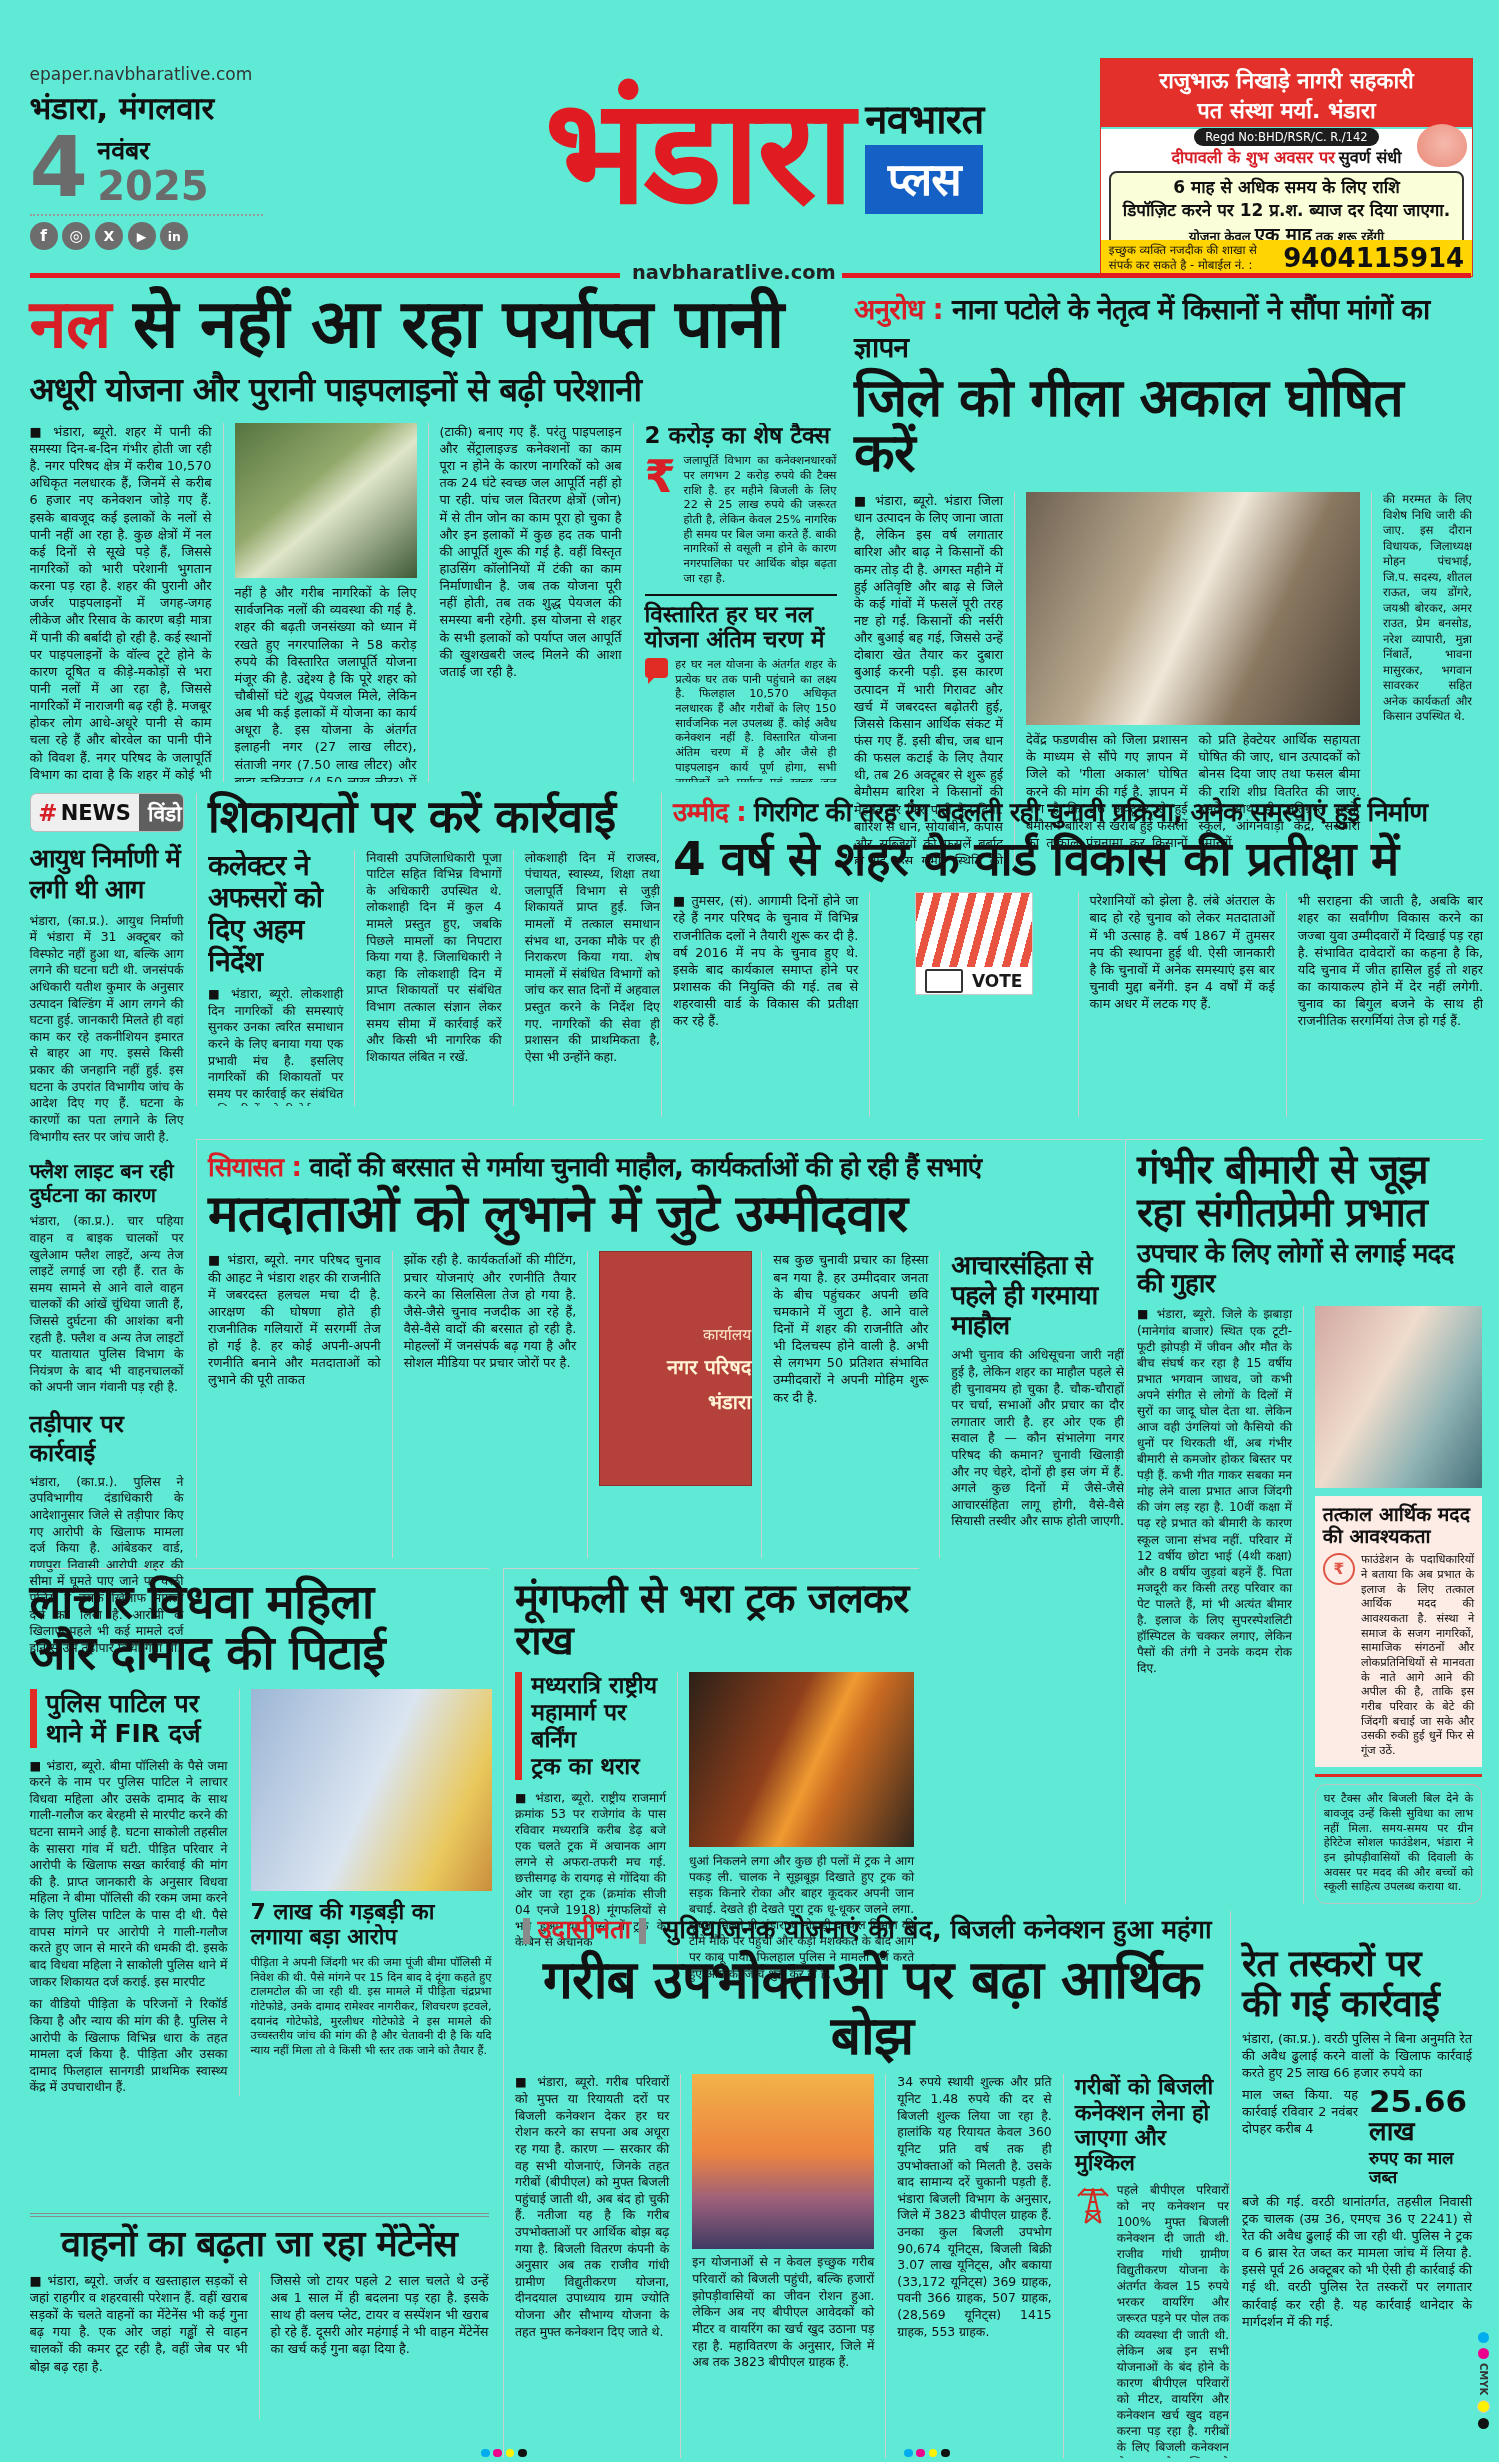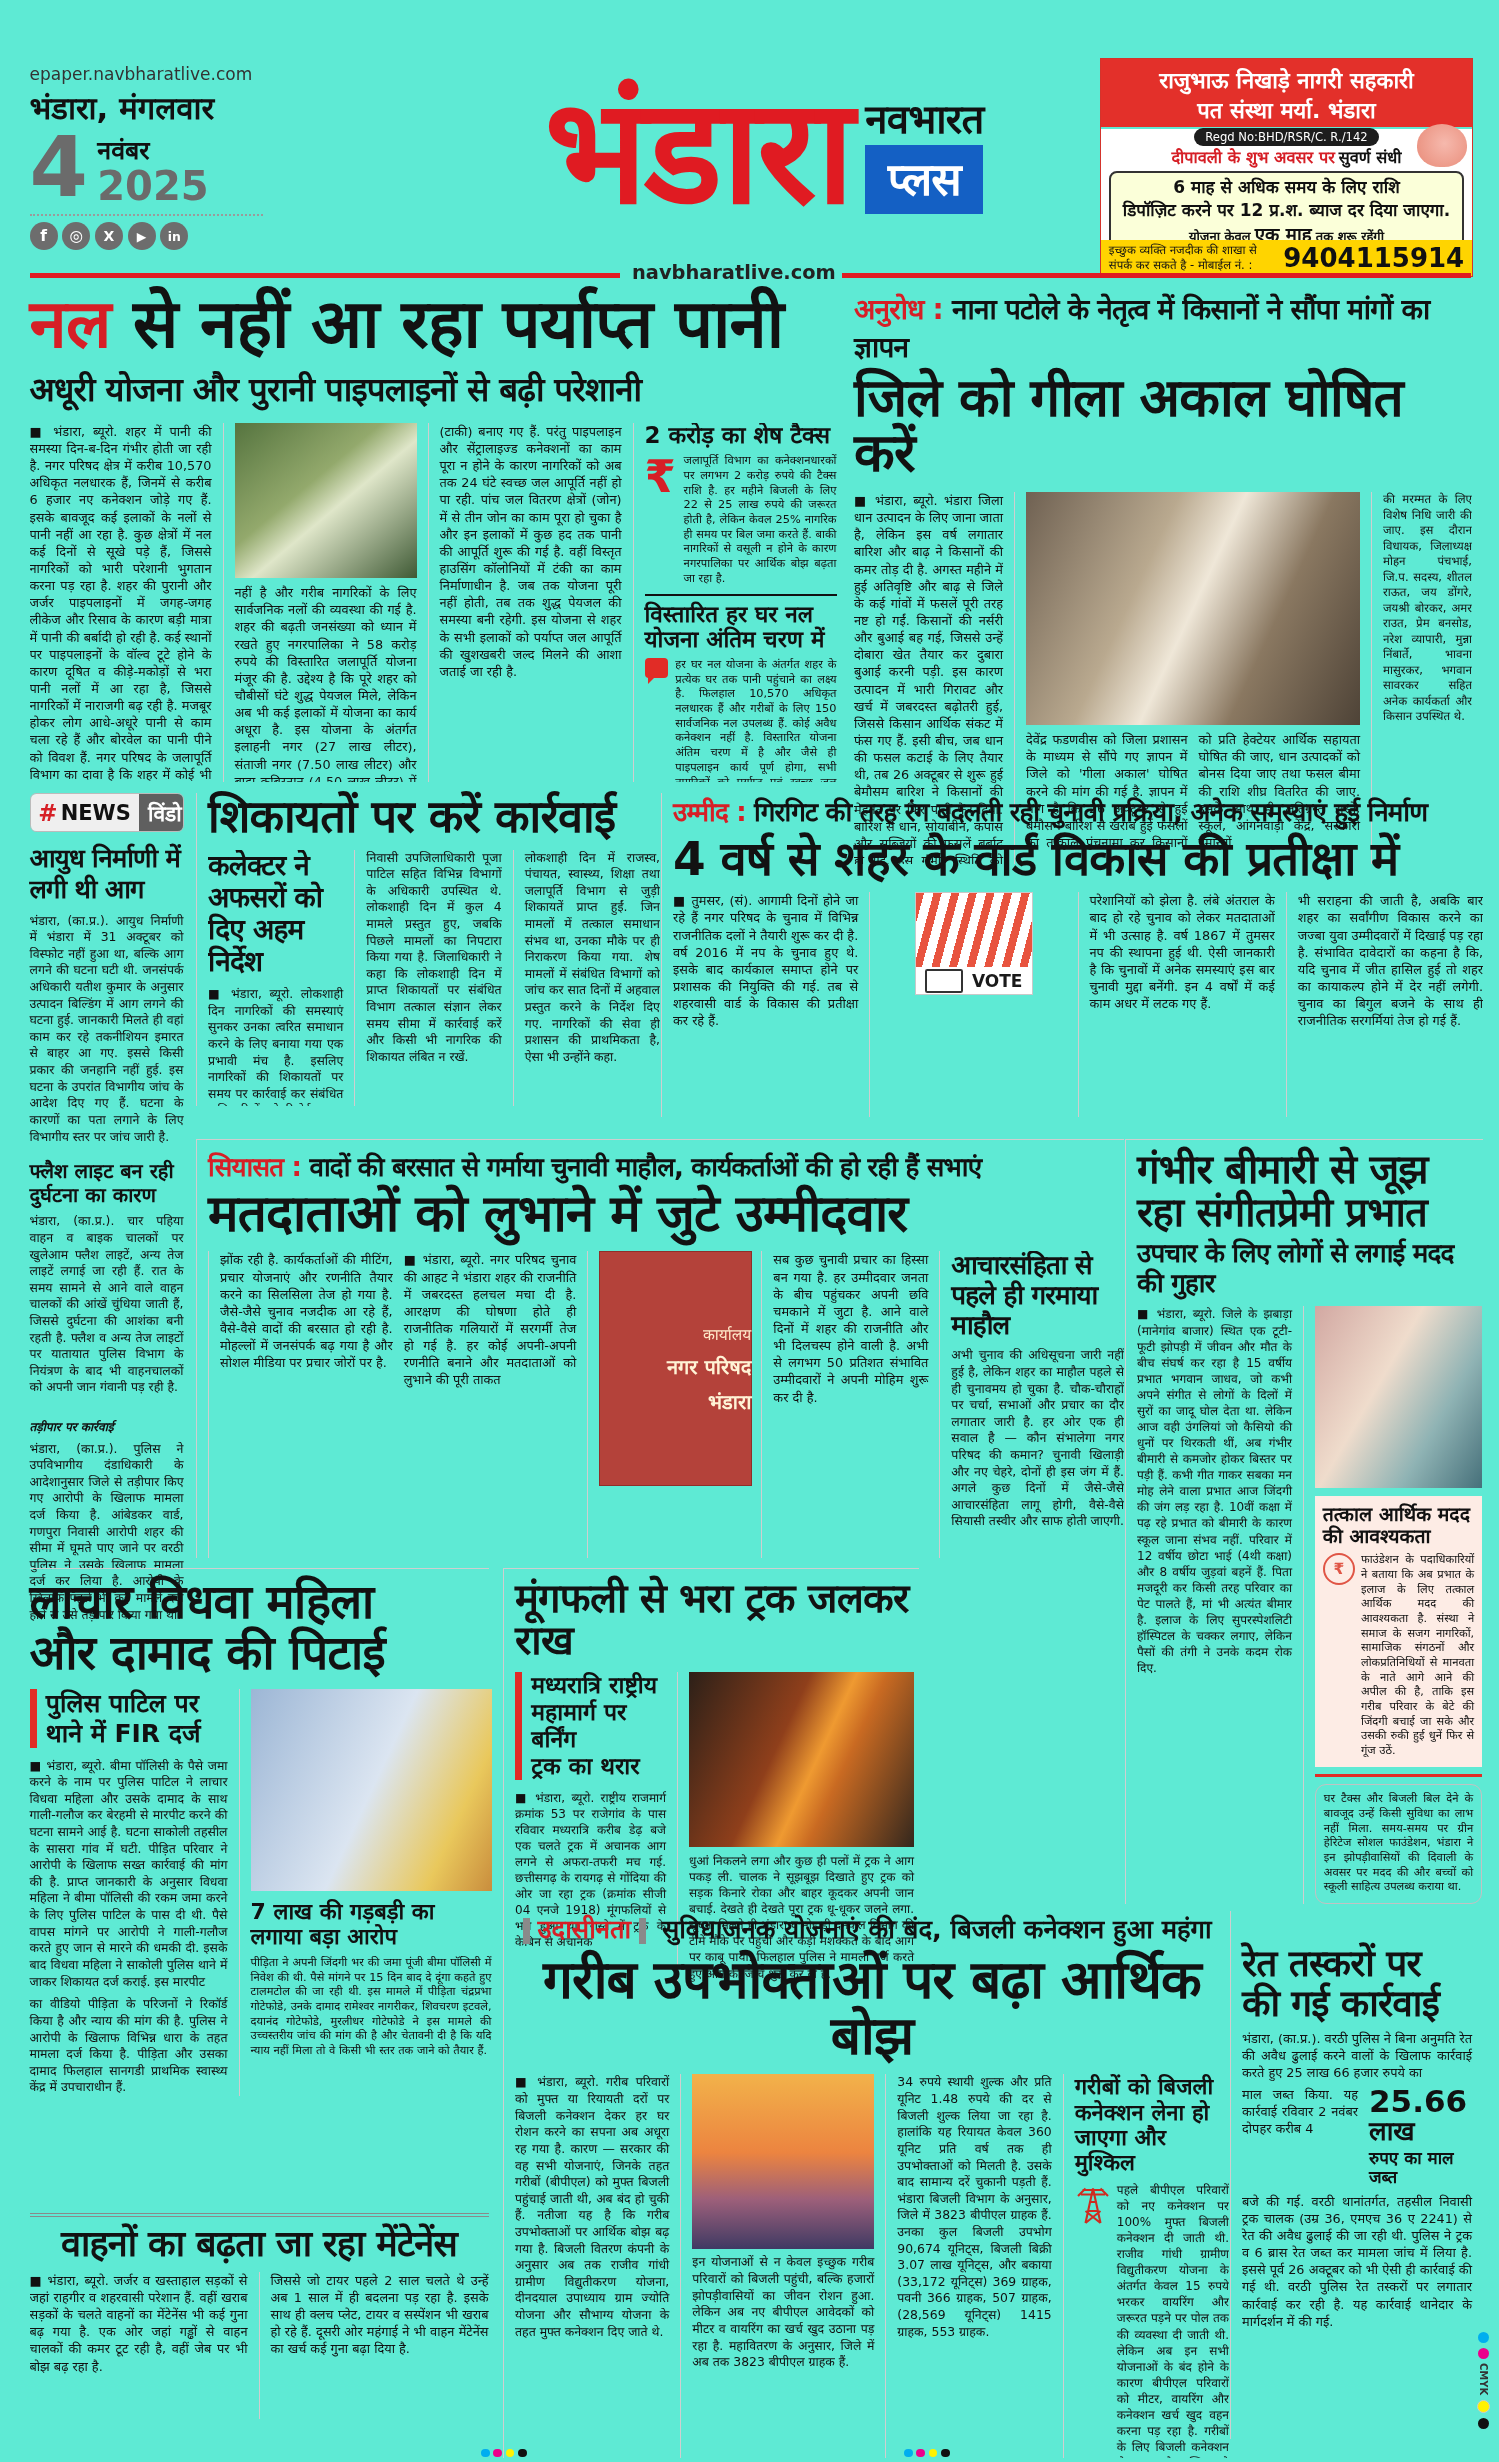--- a/index.html
+++ b/index.html
@@ -152,21 +152,21 @@
       <span style="background:#efefef;padding:4.7px 7.8px;display:flex;align-items:center;gap:3.1px;">
         <span class="b red" style="font-size:23px;">#</span>
         <span class="b" style="font-size:21px;">NEWS</span>
       </span>
       <span class="b" style="background:#5f5f5f;color:#fff;font-size:21px;padding:4.7px 9.3px;display:flex;align-items:center;">विंडो</span>
     </div>
     <div class="b" style="font-size:25.6px;line-height:1.2;margin-top:11px;letter-spacing:-0.8px;">आयुध निर्माणी में लगी थी आग</div>
     <div class="body-txt" style="margin-top:7.8px;font-size:12.4px;">भंडारा, (का.प्र.). आयुध निर्माणी में भंडारा में 31 अक्टूबर को विस्फोट नहीं हुआ था, बल्कि आग लगने की घटना घटी थी. जनसंपर्क अधिकारी यतीश कुमार के अनुसार उत्पादन बिल्डिंग में आग लगने की घटना हुई. जानकारी मिलते ही वहां काम कर रहे तकनीशियन इमारत से बाहर आ गए. इससे किसी प्रकार की जनहानि नहीं हुई. इस घटना के उपरांत विभागीय जांच के आदेश दिए गए हैं. घटना के कारणों का पता लगाने के लिए विभागीय स्तर पर जांच जारी है.</div>
     <div class="b" style="font-size:20px;line-height:1.2;margin-top:14px;">फ्लैश लाइट बन रही दुर्घटना का कारण</div>
     <div class="body-txt" style="margin-top:6.2px;font-size:12.4px;">भंडारा, (का.प्र.). चार पहिया वाहन व बाइक चालकों पर खुलेआम फ्लैश लाइटें, अन्य तेज लाइटें लगाई जा रही हैं. रात के समय सामने से आने वाले वाहन चालकों की आंखें चुंधिया जाती हैं, जिससे दुर्घटना की आशंका बनी रहती है. फ्लैश व अन्य तेज लाइटों पर यातायात पुलिस विभाग के नियंत्रण के बाद भी वाहनचालकों को अपनी जान गंवानी पड़ रही है.</div>
-    <div class="b" style="font-size:12px;line-height:1.2;margin-top:24px;font-style:italic;">तड़ीपार पर कार्रवाई</div>
+    <div class="b" style="font-size:24px;line-height:1.2;margin-top:14px;">तड़ीपार पर कार्रवाई</div>
     <div class="body-txt" style="margin-top:6.2px;font-size:12.4px;">भंडारा, (का.प्र.). पुलिस ने उपविभागीय दंडाधिकारी के आदेशानुसार जिले से तड़ीपार किए गए आरोपी के खिलाफ मामला दर्ज किया है. आंबेडकर वार्ड, गणपुरा निवासी आरोपी शहर की सीमा में घूमते पाए जाने पर वरठी पुलिस ने उसके खिलाफ मामला दर्ज कर लिया है. आरोपी के खिलाफ पहले भी कई मामले दर्ज होने से उसे तड़ीपार किया गया था.</div>
   </div>
 
   <div class="abs" style="left:196px;top:793px;width:452px;border-left:0.8px solid #cfcfcf;padding-left:11px;">
     <div class="hl" style="font-size:45px;line-height:1.05;">शिकायतों पर करें कार्रवाई</div>
     <div class="colrow" style="margin-top:9.3px;height:256px;overflow:hidden;">
       <div class="col" style="max-width:147px;">
         <div class="b" style="font-size:28px;line-height:1.15;letter-spacing:-0.8px;">कलेक्टर ने अफसरों को दिए अहम निर्देश</div>
         <div class="body-txt" style="margin-top:7.8px;font-size:12.4px;">■ भंडारा, ब्यूरो. लोकशाही दिन नागरिकों की समस्याएं सुनकर उनका त्वरित समाधान करने के लिए बनाया गया एक प्रभावी मंच है. इसलिए नागरिकों की शिकायतों पर समय पर कार्रवाई कर संबंधित अधिकारियों को रिपोर्ट प्रस्तुत करें, ऐसे निर्देश जिलाधिकारी ने सोमवार को आयोजित जिलास्तरीय लोकशाही दिन में दिए.</div>
       </div>
@@ -196,22 +196,22 @@
     </div>
   </div>
 
   <div class="abs" style="left:196px;top:1139px;width:916px;border-left:0.8px solid #cfcfcf;border-top:0.8px solid #cfcfcf;padding:7.8px 0 0 11px;">
     <div class="kicker" style="font-size:26px;letter-spacing:-0.8px;">
       <span class="red">सियासत :</span>
       <span>वादों की बरसात से गर्माया चुनावी माहौल, कार्यकर्ताओं की हो रही हैं सभाएं</span>
     </div>
     <div class="hl" style="font-size:51px;line-height:1.05;margin-top:3.1px;">मतदाताओं को लुभाने में जुटे उम्मीदवार</div>
     <div class="colrow" style="margin-top:11px;height:307px;overflow:hidden;">
+      <div class="col body-txt" style="max-width:175px;">■ भंडारा, ब्यूरो. नगर परिषद चुनाव की आहट ने भंडारा शहर की राजनीति में जबरदस्त हलचल मचा दी है. आरक्षण की घोषणा होते ही राजनीतिक गलियारों में सरगर्मी तेज हो गई है. हर कोई अपनी-अपनी रणनीति बनाने और मतदाताओं को लुभाने की पूरी ताकत</div>
       <div class="col vdiv body-txt" style="max-width:175px;">झोंक रही है. कार्यकर्ताओं की मीटिंग, प्रचार योजनाएं और रणनीति तैयार करने का सिलसिला तेज हो गया है. जैसे-जैसे चुनाव नजदीक आ रहे हैं, वैसे-वैसे वादों की बरसात हो रही है. मोहल्लों में जनसंपर्क बढ़ गया है और सोशल मीडिया पर प्रचार जोरों पर है.</div>
-      <div class="col body-txt" style="max-width:175px;">■ भंडारा, ब्यूरो. नगर परिषद चुनाव की आहट ने भंडारा शहर की राजनीति में जबरदस्त हलचल मचा दी है. आरक्षण की घोषणा होते ही राजनीतिक गलियारों में सरगर्मी तेज हो गई है. हर कोई अपनी-अपनी रणनीति बनाने और मतदाताओं को लुभाने की पूरी ताकत</div>
       <div style="width:151px;flex:none;" class="vdiv">
         <div style="width:100%;height:233px;background:#b4423a;display:flex;flex-direction:column;align-items:flex-end;justify-content:center;gap:7.8px;border:0.8px solid #8f2f29;">
           <span style="color:#ffe9c9;font-size:15.5px;">कार्यालय</span>
           <span class="b" style="color:#fff3d6;font-size:20px;">नगर परिषद</span>
           <span class="b" style="color:#fff3d6;font-size:20px;">भंडारा</span>
         </div>
       </div>
       <div class="col vdiv body-txt" style="max-width:155px;">सब कुछ चुनावी प्रचार का हिस्सा बन गया है. हर उम्मीदवार जनता के बीच पहुंचकर अपनी छवि चमकाने में जुटा है. आने वाले दिनों में शहर की राजनीति और भी दिलचस्प होने वाली है. अभी से लगभग 50 प्रतिशत संभावित उम्मीदवारों ने अपनी मोहिम शुरू कर दी है.</div>
       <div class="col vdiv" style="max-width:225px;">
         <div class="b" style="font-size:26px;line-height:1.15;letter-spacing:-0.8px;">आचारसंहिता से पहले ही गरमाया माहौल</div>

